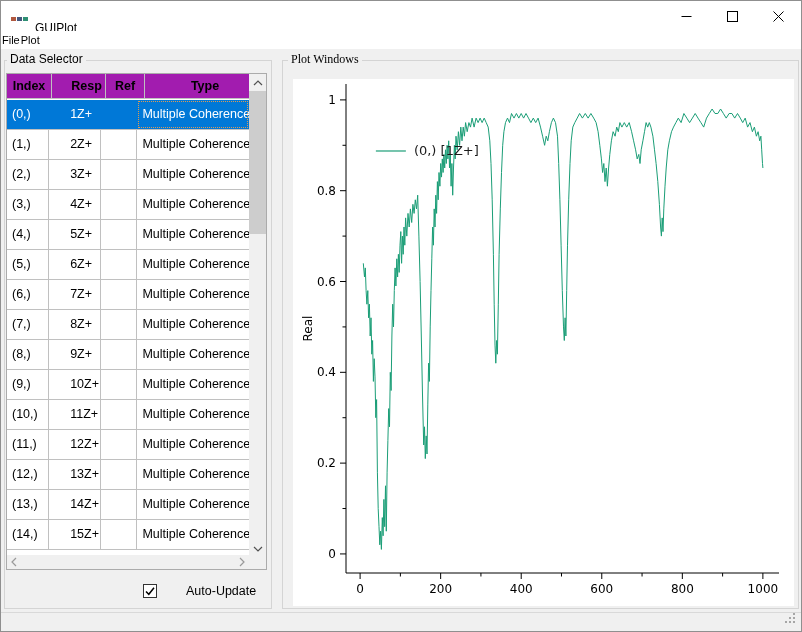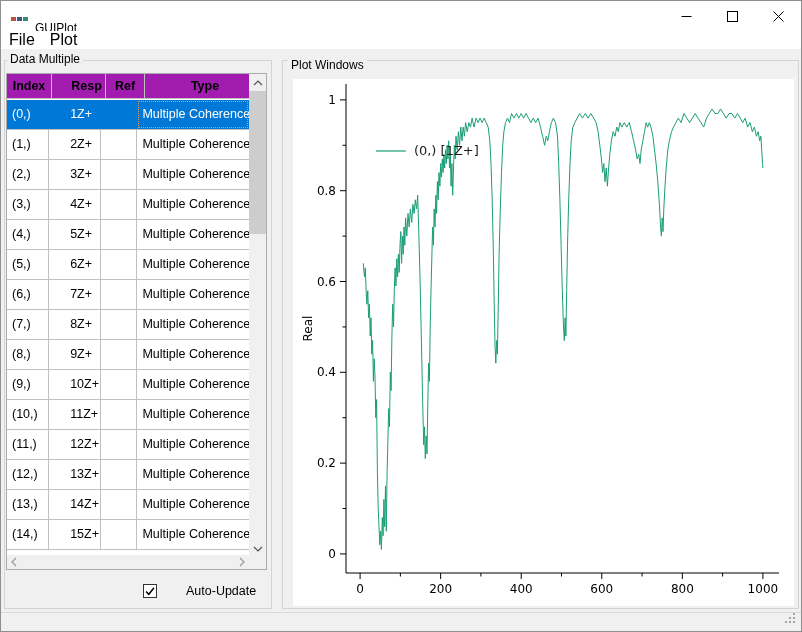--- a/index.html
+++ b/index.html
@@ -10,21 +10,21 @@
     border:1px solid #8f8f8f; overflow:hidden;
   }
   
   .titlebar { position:absolute; left:0; top:0; width:800px; height:30px; background:#ffffff; }
   .app-icon { position:absolute; left:10px; top:10px; width:18px; height:11px; }
   .app-title { position:absolute; left:34px; top:20px; font-size:12px; color:#000; }
   .win-controls { position:absolute; right:0; top:0; height:30px; display:flex; }
   .win-btn { width:46px; height:30px; display:flex; align-items:center; justify-content:center; background:transparent; border:none; }
   
   .menubar { position:absolute; left:0; top:30px; width:800px; height:18px; background:#ffffff; display:flex; align-items:center; }
-  .menu-item { font-size:16px; color:#000; padding:1px 7px; margin-left:1px; }
+  .menu-item { font-size:11px; color:#000; padding:1px 0; margin-left:1px; }
   
   .content-bg { position:absolute; left:0; top:48px; width:800px; height:563px; background:#f0f0f0; }
   .groupbox { position:absolute; border:1px solid #d4d4d4; background:#f0f0f0; }
   .gb-title { position:absolute; font-size:12px; color:#000; background:#f0f0f0; padding:0 3px; z-index:3; }
   
   .table-frame { position:absolute; left:5px; top:72px; width:261px; height:497px; background:#ffffff; border:1px solid #ababab; }
   .tbl-header { display:flex; height:25px; border-bottom:1px solid #c0c0c0; background:#a21caf; }
   .tbl-header .hcell { font-size:12.5px; font-weight:bold; text-align:center; line-height:25px; border-right:1px solid #c0c0c0; overflow:hidden; }
   .tbl-body { position:absolute; left:0; top:26px; width:242px; height:457px; overflow:hidden; background:#ffffff; }
   .trow { display:flex; height:30px; border-bottom:1px solid #c0c0c0; background:#ffffff; }
@@ -87,21 +87,21 @@
     </div>
   </div>
 
   <div class="menubar">
     <span class="menu-item">File</span>
     <span class="menu-item">Plot</span>
   </div>
 
   <div class="content-bg"></div>
 
-  <span class="gb-title" style="left:6px; top:51px;">Data Multiple</span>
+  <span class="gb-title" style="left:6px; top:51px;">Data Selector</span>
   <div class="groupbox" style="left:3px; top:59px; width:268px; height:549px;"></div>
 
   <div class="table-frame">
     <div class="tbl-header">
       <div class="hcell c0">Index</div>
       <div class="hcell c1">Resp</div>
       <div class="hcell c2">Ref</div>
       <div class="hcell c3">Type</div>
     </div>
     <div class="tbl-body" id="tbl-body">
@@ -228,21 +228,21 @@
 
   <div class="chk-row">
     <span class="chk-box">
       <svg id="chk-mark" width="12" height="12" viewBox="0 0 12 12">
           <polyline points="2,6.5 4.8,9.3 10,2.8" fill="none" stroke="#000" stroke-width="1.5"></polyline>
         </svg>
     </span>
     <span class="chk-label">Auto-Update</span>
   </div>
 
-  <span class="gb-title" style="left:287px; top:57px;">Plot Windows</span>
+  <span class="gb-title" style="left:287px; top:51px;font-family:Liberation Serif, serif;">Plot Windows</span>
   <div class="groupbox" style="left:281px; top:59px; width:517px; height:549px;"></div>
 
   <div class="plot-canvas">
     <svg id="plot-svg" width="501" height="527">
         <line x1="53" y1="5" x2="53" y2="494" stroke="#000"></line>
         <line x1="53" y1="494" x2="486" y2="494" stroke="#000"></line>
         <line x1="67.09767441860465" y1="494" x2="67.09767441860465" y2="500" stroke="#000"></line>
         <text x="67.09767441860465" y="514" text-anchor="middle" class="tick">0</text>
         <line x1="147.65581395348838" y1="494" x2="147.65581395348838" y2="500" stroke="#000"></line>
         <text x="147.65581395348838" y="514" text-anchor="middle" class="tick">200</text>

